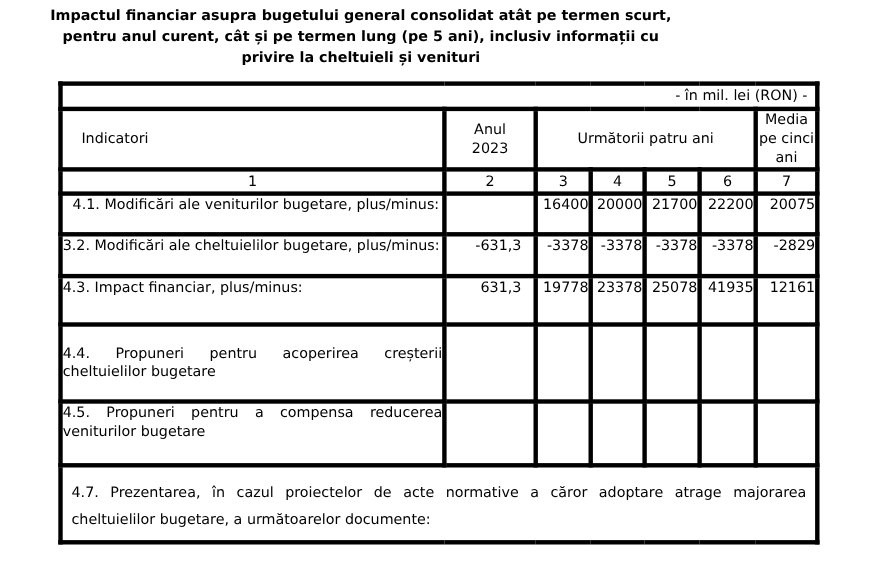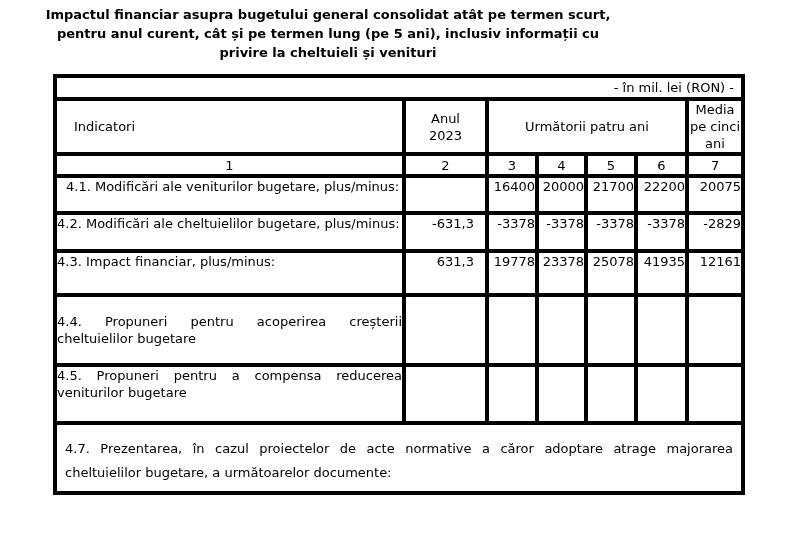--- a/index.html
+++ b/index.html
@@ -131,21 +131,21 @@
       <td class="lbl">4.1. Modificări ale veniturilor bugetare, plus/minus:</td>
       <td class="val c2"></td>
       <td class="val">16400</td>
       <td class="val">20000</td>
       <td class="val">21700</td>
       <td class="val">22200</td>
       <td class="val">20075</td>
     </tr>
 
     <tr class="r42">
-      <td class="lbl">4.2. Modificări ale cheltuielilor bugetare, plus/minus:</td>
+      <td class="lbl">3.2. Modificări ale cheltuielilor bugetare, plus/minus:</td>
       <td class="val c2">-631,3</td>
       <td class="val">-3378</td>
       <td class="val">-3378</td>
       <td class="val">-3378</td>
       <td class="val">-3378</td>
       <td class="val">-2829</td>
     </tr>
 
     <tr class="r43">
       <td class="lbl">4.3. Impact financiar, plus/minus:</td>

